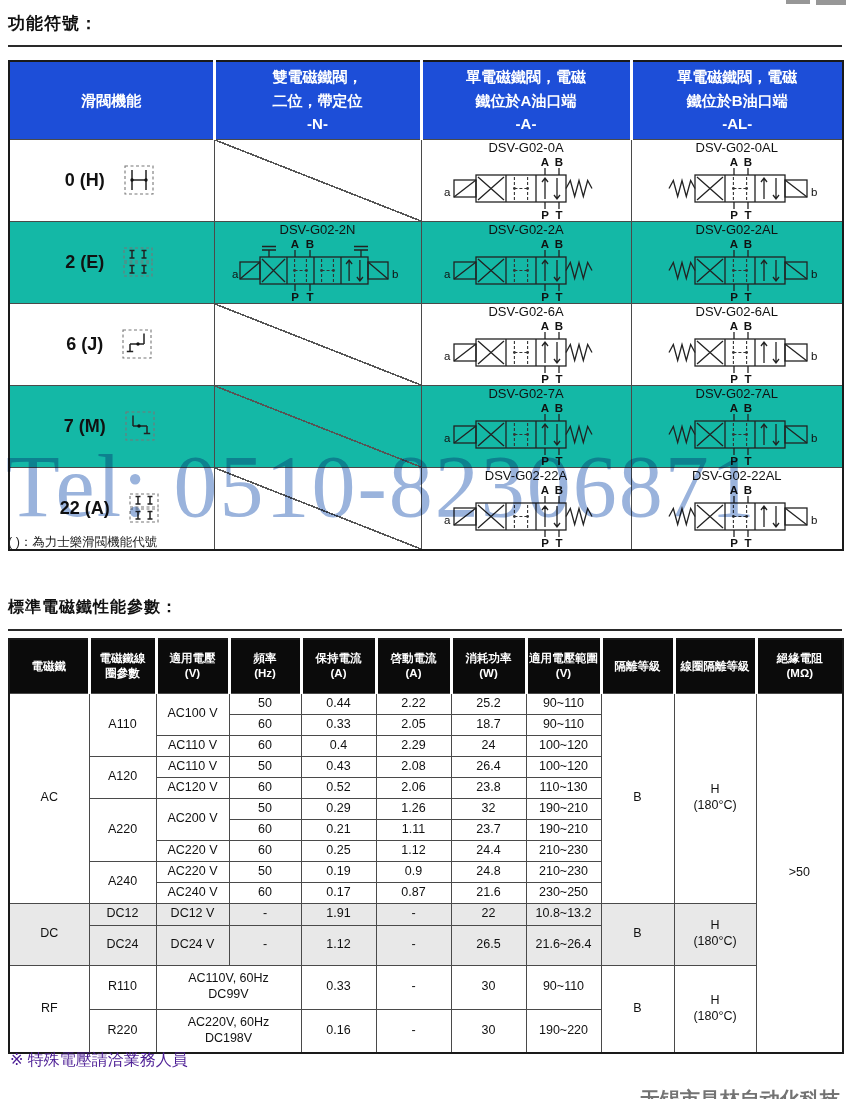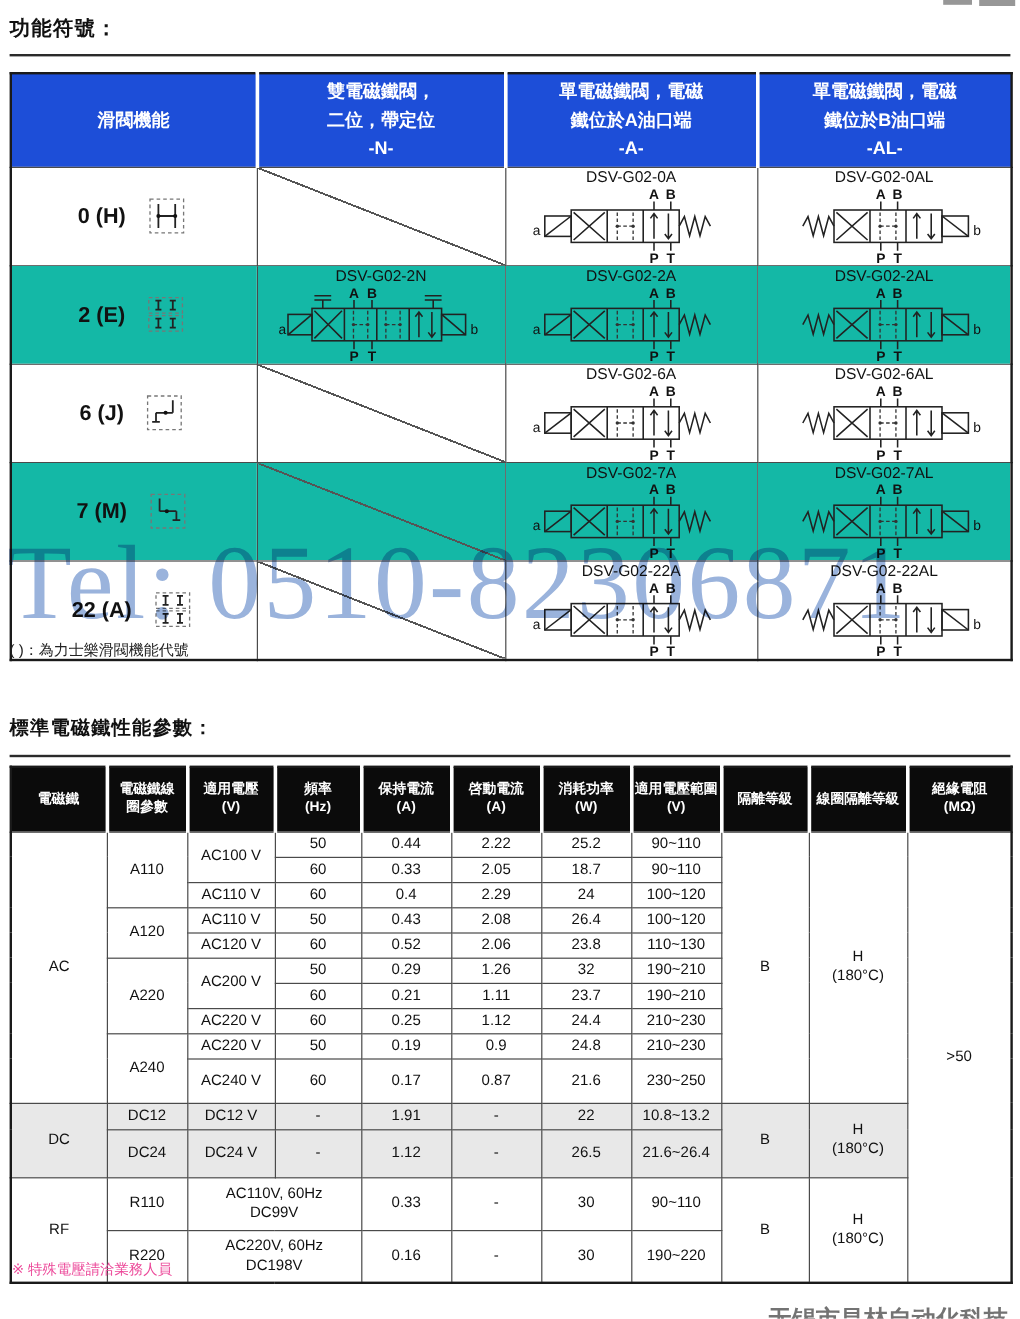--- a/index.html
+++ b/index.html
@@ -41,21 +41,21 @@
     text-align:center;vertical-align:middle;border-left:3px solid #fff;padding:2px 0;
   }
   table.t2 th:first-child{border-left:none;}
   table.t2 td{
     border:1px solid #4a4a4a;font-size:12.5px;line-height:1.25;
     text-align:center;vertical-align:middle;padding:0 1px;color:#111;
   }
   table.t2 tr.shaded td{background:#e8e8e8;}
 
   .note{font-size:12.5px;color:#222;}
-  .footnote{font-size:12px;color:#ec4899;}
+  .footnote{font-size:16px;color:#4c1d95;}
   .company{font-size:20px;font-weight:bold;color:#737373;margin-top:20px;}
 
   
   .wm{position:absolute;left:0;top:0;width:850px;height:1099px;pointer-events:none;
       mix-blend-mode:multiply;z-index:30;}
   .wm-line{position:absolute;font-family:"Liberation Serif","DejaVu Serif",serif;
       font-weight:normal;font-size:88px;color:#9ab3dc;letter-spacing:2px;white-space:nowrap;}
   .frag{position:absolute;background:#979797;}
 </style>
 </head>
@@ -623,21 +623,21 @@
         </tr>
         <tr style="height: 21px;">
           <td rowspan="2">A240</td>
           <td>AC220 V</td>
           <td>50</td>
           <td>0.19</td>
           <td>0.9</td>
           <td>24.8</td>
           <td>210~230</td>
         </tr>
-        <tr style="height: 37px;">
+        <tr style="height: 21px;">
           <td>AC240 V</td>
           <td>60</td>
           <td>0.17</td>
           <td>0.87</td>
           <td>21.6</td>
           <td>230~250</td>
         </tr>
         <tr class="shaded" style="height: 22px;">
           <td rowspan="2">DC</td>
           <td>DC12</td>

